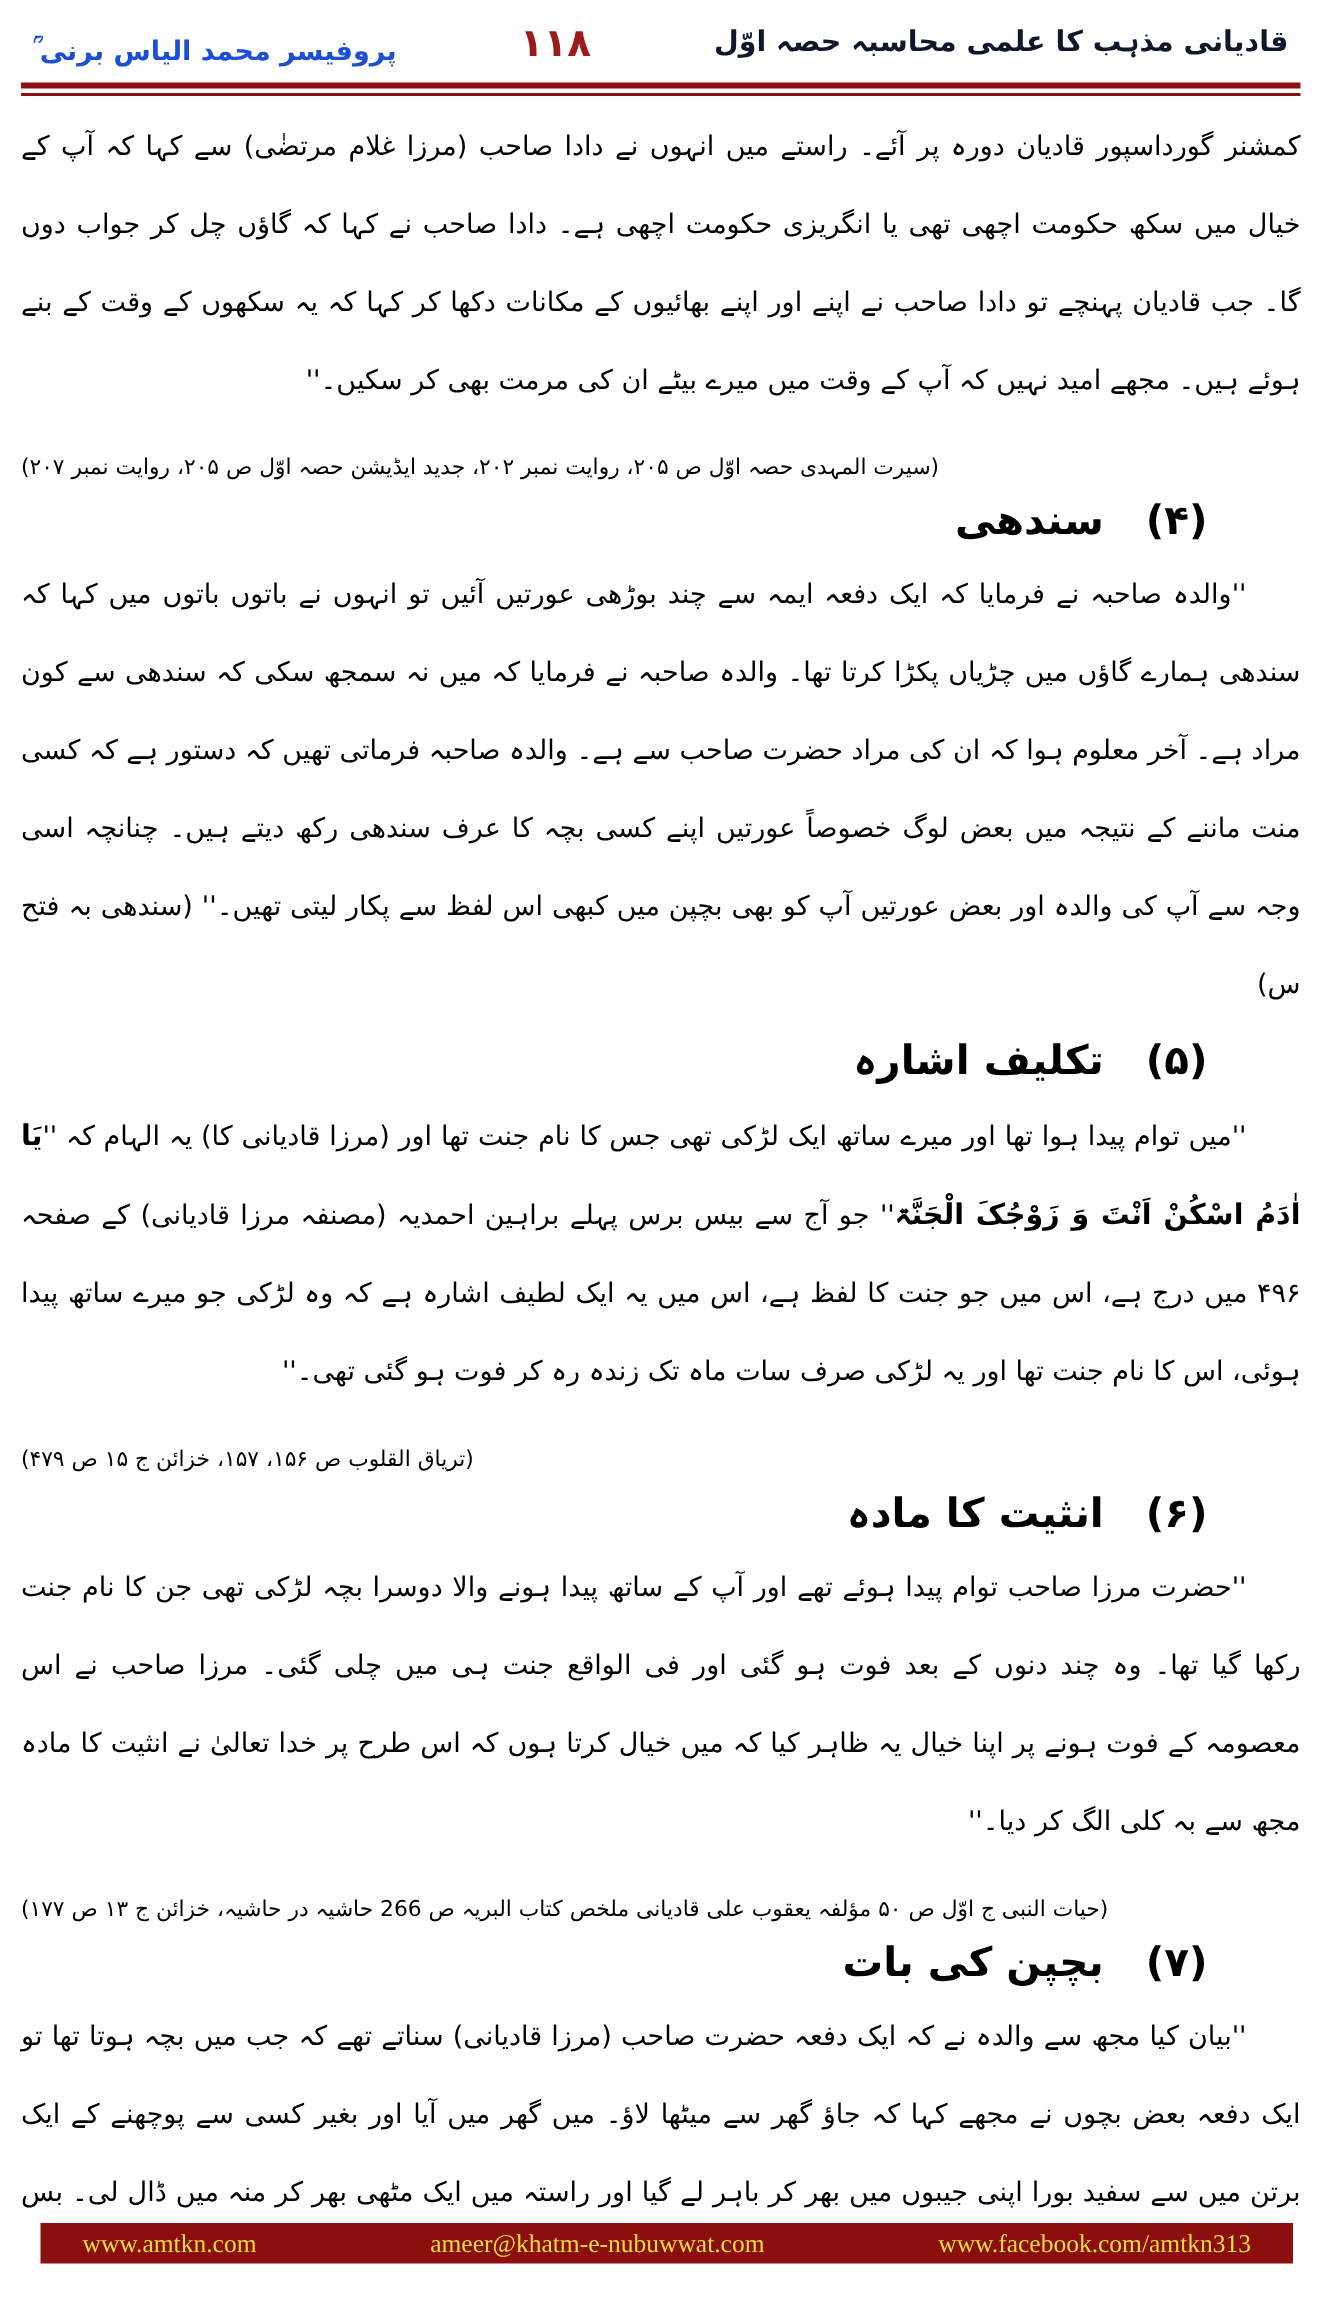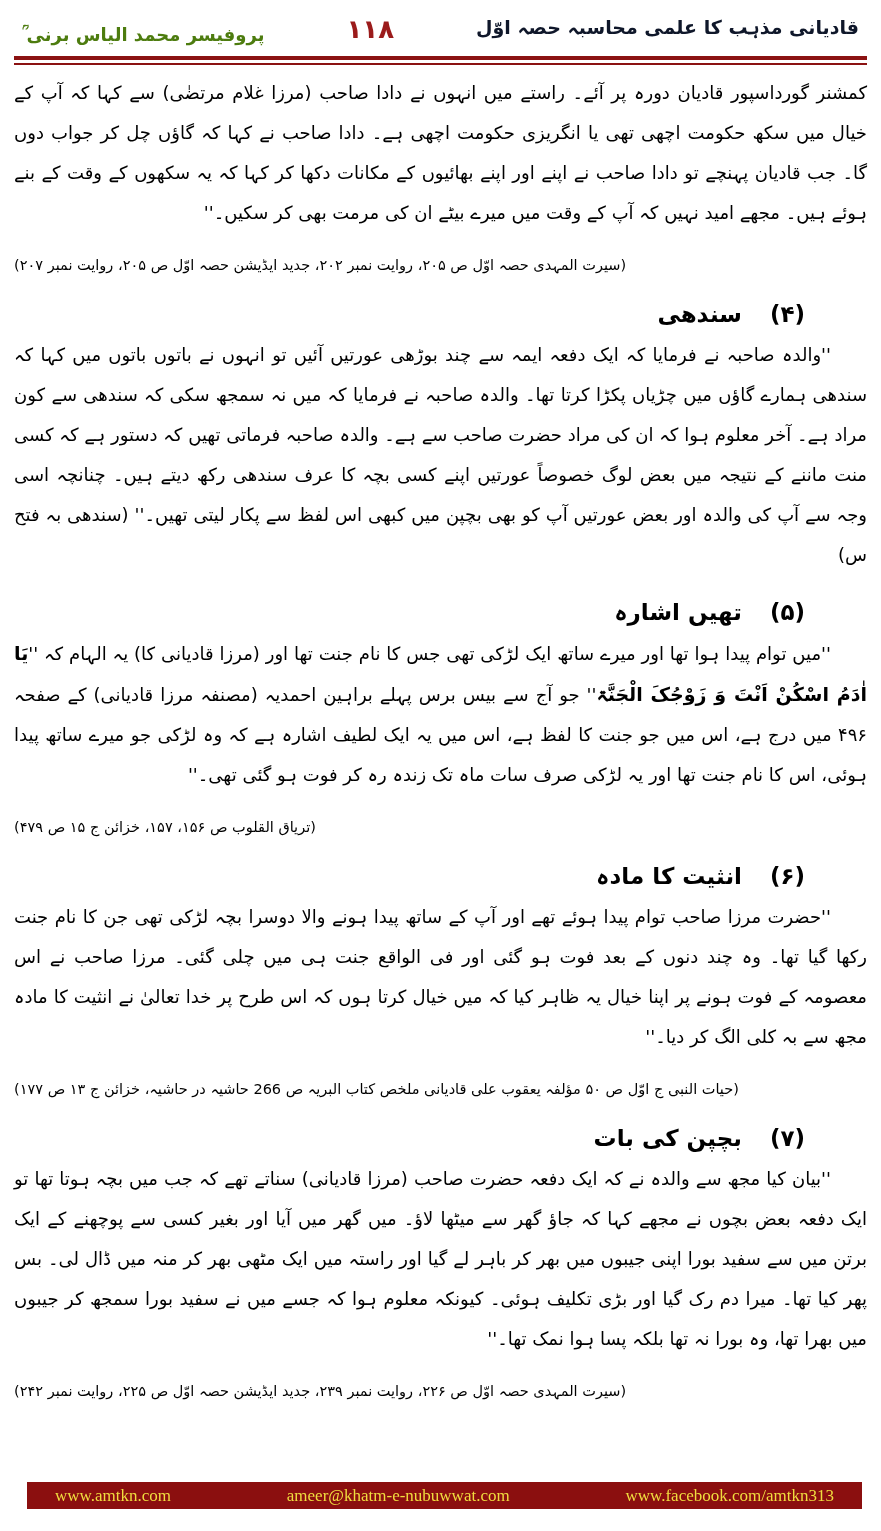--- a/index.html
+++ b/index.html
@@ -12,58 +12,58 @@
     overflow: hidden;
   }
   .content { flex: 1 1 auto; overflow: hidden; padding: 0 14px; }
 
   
   .page-header {
     display: flex; justify-content: space-between; align-items: flex-start;
     padding: 10px 8px 0;
   }
   .author-name {
-    color: #4d7c0f; font-size: 18px; font-weight: bold;
+    color: #1d4ed8; font-size: 18px; font-weight: bold;
     margin-top: 14px; direction: rtl;
   }
   .page-number {
     color: #9b1b1b; font-size: 26px; font-weight: bold;
     letter-spacing: 1px; margin-top: 4px;
   }
   .book-title {
     color: #0f172a; font-size: 19px; font-weight: bold;
     direction: rtl; margin-top: 6px;
   }
   .header-rule {
     margin-top: 10px;
     border-top: 4px solid #8b1212;
     border-bottom: 2px solid #8b1212;
     height: 3px;
   }
 
   
   .para {
     direction: rtl; text-align: justify;
-    font-size: 18px; line-height: 40px;
+    font-size: 18px; line-height: 52px;
     margin: 8px 0 0;
   }
   .para.indent { text-indent: 36px; }
   .arabic-quote {
     font-weight: bold; letter-spacing: 1.5px; font-size: 19px;
   }
   .cite {
     direction: rtl; text-align: left;
     font-size: 14.5px; line-height: 24px;
     margin: 20px 0 4px;
   }
   .heading {
     direction: rtl; text-align: right;
     padding-right: 62px;
-    font-size: 23px; font-weight: bold;
-    margin: 24px 0 4px;
+    font-size: 27px; font-weight: bold;
+    margin: 8px 0 4px;
   }
   .heading .num { margin-left: 28px; }
 
   
   .page-footer {
     flex: 0 0 auto;
     margin: 6px 19px 22px 27px;
     background: #8b0f0f;
     color: #f0dd3f;
     display: flex; justify-content: space-between; align-items: center;
@@ -88,21 +88,21 @@
 
   <div class="para">کمشنر گورداسپور قادیان دورہ پر آئے۔ راستے میں انہوں نے دادا صاحب (مرزا غلام مرتضٰی) سے کہا کہ آپ کے خیال میں سکھ حکومت اچھی تھی یا انگریزی حکومت اچھی ہے۔ دادا صاحب نے کہا کہ گاؤں چل کر جواب دوں گا۔ جب قادیان پہنچے تو دادا صاحب نے اپنے اور اپنے بھائیوں کے مکانات دکھا کر کہا کہ یہ سکھوں کے وقت کے بنے ہوئے ہیں۔ مجھے امید نہیں کہ آپ کے وقت میں میرے بیٹے ان کی مرمت بھی کر سکیں۔''</div>
   <div class="cite">(سیرت المہدی حصہ اوّل ص ۲۰۵، روایت نمبر ۲۰۲، جدید ایڈیشن حصہ اوّل ص ۲۰۵، روایت نمبر ۲۰۷)</div>
 
   <div class="heading">
     <span class="num">(۴)</span><span>سندھی</span>
   </div>
   <div class="para indent">''والدہ صاحبہ نے فرمایا کہ ایک دفعہ ایمہ سے چند بوڑھی عورتیں آئیں تو انہوں نے باتوں باتوں میں کہا کہ سندھی ہمارے گاؤں میں چڑیاں پکڑا کرتا تھا۔ والدہ صاحبہ نے فرمایا کہ میں نہ سمجھ سکی کہ سندھی سے کون مراد ہے۔ آخر معلوم ہوا کہ ان کی مراد حضرت صاحب سے ہے۔ والدہ صاحبہ فرماتی تھیں کہ دستور ہے کہ کسی منت ماننے کے نتیجہ میں بعض لوگ خصوصاً عورتیں اپنے کسی بچہ کا عرف سندھی رکھ دیتے ہیں۔ چنانچہ اسی وجہ سے آپ کی والدہ اور بعض عورتیں آپ کو بھی بچپن میں کبھی اس لفظ سے پکار لیتی تھیں۔'' (سندھی بہ فتح س)</div>
 
   <div class="heading">
-    <span class="num">(۵)</span><span>تھیں اشارہ</span>
+    <span class="num">(۵)</span><span>تکلیف اشارہ</span>
   </div>
   <div class="para indent">
     <span>''میں توام پیدا ہوا تھا اور میرے ساتھ ایک لڑکی تھی جس کا نام جنت تھا اور (مرزا قادیانی کا) یہ الہام کہ ''</span><span class="arabic-quote">یَا اٰدَمُ اسْکُنْ اَنْتَ وَ زَوْجُکَ الْجَنَّۃ</span><span>'' جو آج سے بیس برس پہلے براہین احمدیہ (مصنفہ مرزا قادیانی) کے صفحہ ۴۹۶ میں درج ہے، اس میں جو جنت کا لفظ ہے، اس میں یہ ایک لطیف اشارہ ہے کہ وہ لڑکی جو میرے ساتھ پیدا ہوئی، اس کا نام جنت تھا اور یہ لڑکی صرف سات ماہ تک زندہ رہ کر فوت ہو گئی تھی۔''</span>
   </div>
   <div class="cite">(تریاق القلوب ص ۱۵۶، ۱۵۷، خزائن ج ۱۵ ص ۴۷۹)</div>
 
   <div class="heading">
     <span class="num">(۶)</span><span>انثیت کا مادہ</span>
   </div>
   <div class="para indent">''حضرت مرزا صاحب توام پیدا ہوئے تھے اور آپ کے ساتھ پیدا ہونے والا دوسرا بچہ لڑکی تھی جن کا نام جنت رکھا گیا تھا۔ وہ چند دنوں کے بعد فوت ہو گئی اور فی الواقع جنت ہی میں چلی گئی۔ مرزا صاحب نے اس معصومہ کے فوت ہونے پر اپنا خیال یہ ظاہر کیا کہ میں خیال کرتا ہوں کہ اس طرح پر خدا تعالیٰ نے انثیت کا مادہ مجھ سے بہ کلی الگ کر دیا۔''</div>

